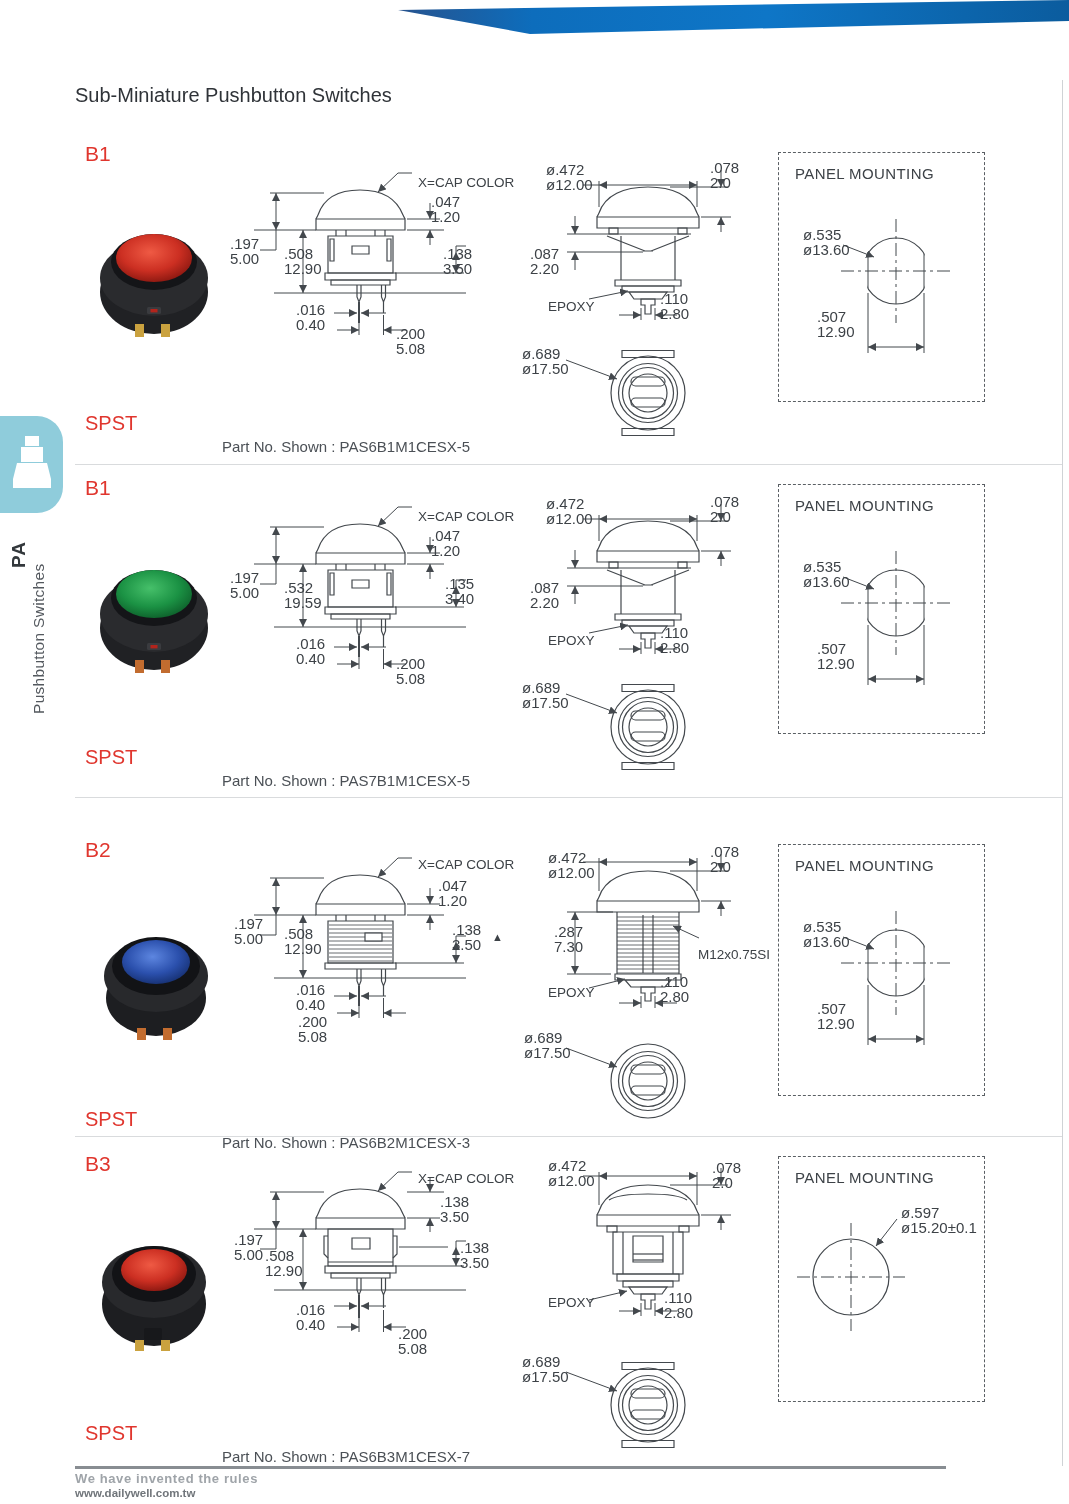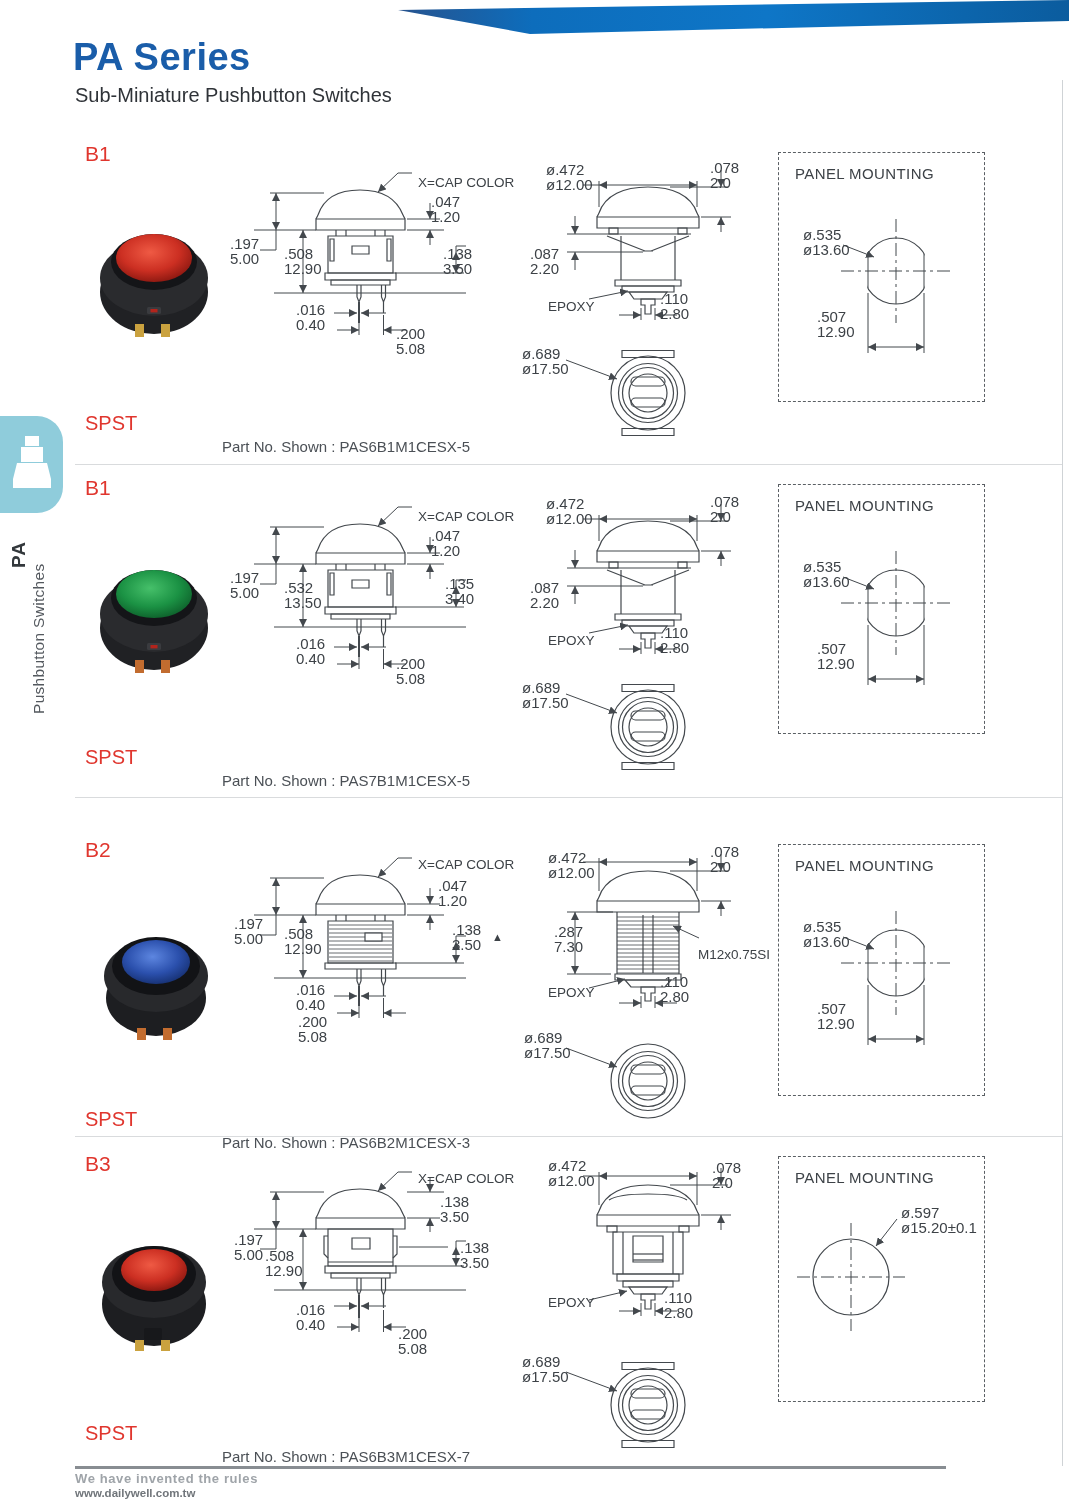--- a/index.html
+++ b/index.html
@@ -72,21 +72,20 @@
         <stop offset="0.55" stop-color="#0e76c7"></stop>
           <stop offset="1" stop-color="#0b5c9e"></stop>
       </linearGradient>
     </defs>
   </svg>
 
   <svg class="abs" style="left:0;top:0" width="1069" height="46">
     <polygon points="398,10 1069,0 1069,21 530,34" fill="url(#bgrad)"></polygon>
   </svg>
 
-  <div id="title">PA Series</div>
   <div id="subtitle">Sub-Miniature Pushbutton Switches</div>
 
   <div id="side-tab">
     <svg class="abs" style="left:10px;top:18px" width="44" height="56" viewBox="0 0 44 56">
       <rect x="15" y="2" width="14" height="10" fill="#fff"></rect>
       <rect x="11" y="13" width="22" height="15" fill="#fff"></rect>
       <path d="M7,29 L37,29 L41,45 L41,54 L3,54 L3,45 Z" fill="#fff"></path>
     </svg>
   </div>
   <div id="pa-v" class="vtext">PA</div>
@@ -333,21 +332,21 @@
     <div class="dim" style="left:431px;top:54px">
         <span>.047</span>
         <span>1.20</span>
       </div>
     <div class="dim" style="left:230px;top:96px">
         <span>.197</span>
         <span>5.00</span>
       </div>
     <div class="dim" style="left:284px;top:106px">
         <span>.532</span>
-        <span>13.50</span>
+        <span>19.59</span>
       </div>
     <div class="dim" style="left:445px;top:102px">
         <span>.135</span>
         <span>3.40</span>
       </div>
     <div class="dim" style="left:296px;top:162px">
         <span>.016</span>
         <span>0.40</span>
       </div>
     <div class="dim" style="left:396px;top:182px">

